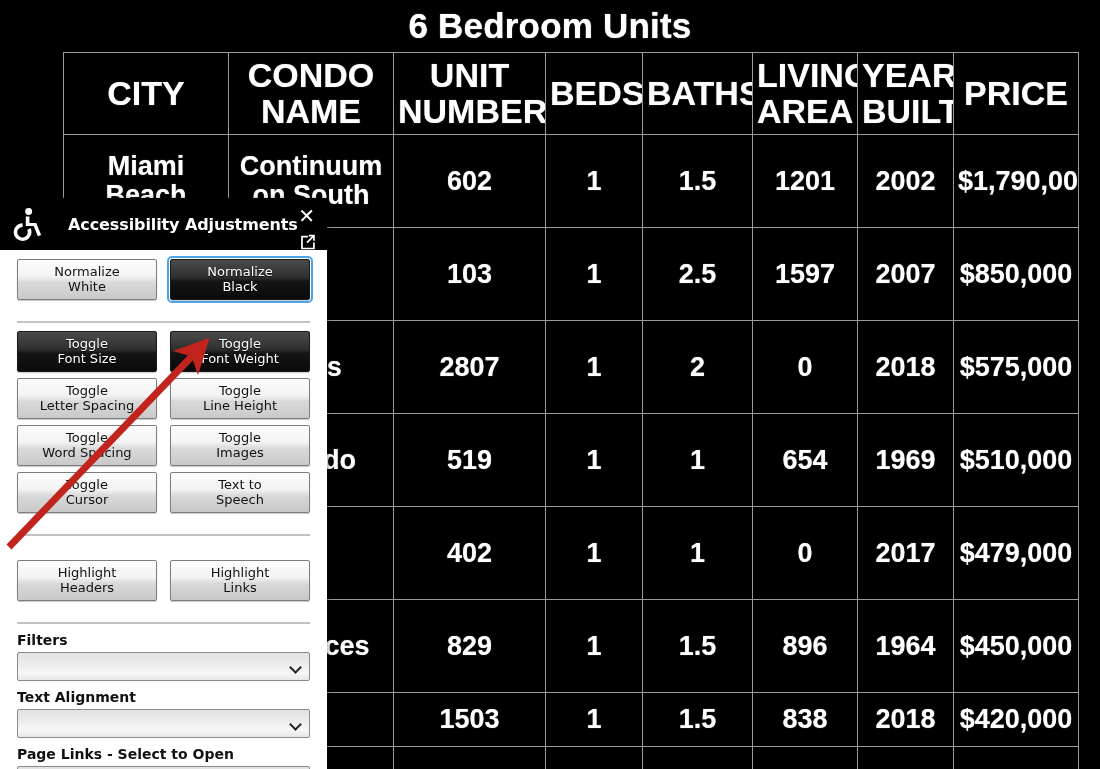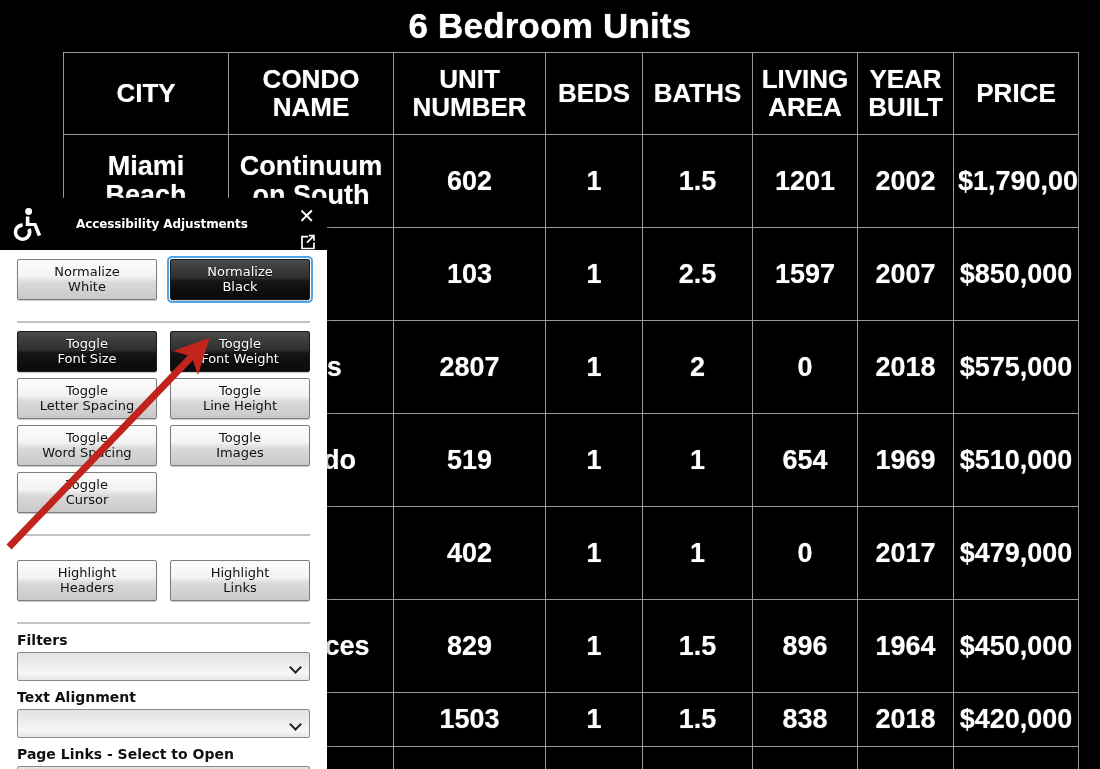--- a/index.html
+++ b/index.html
@@ -40,21 +40,21 @@
     font-weight: bold;
     text-align: center;
     vertical-align: middle;
     background: #000;
     text-shadow: 0 0 1px rgba(255,255,255,0.6);
     padding: 4px 4px;
     overflow: hidden;
     white-space: normal;
   }
   table.units th {
-    font-size: 26px;
+    font-size: 34px;
     height: 82px;
     line-height: 1.04;
   }
   table.units td {
     font-size: 27px;
     height: 93px;
     line-height: 1.06;
   }
   
   col.c-city   { width: 165px; }
@@ -89,23 +89,23 @@
     align-items: center;
   }
   .a11y-wheelchair {
     width: 44px; height: 44px;
     margin-left: 6px;
     flex: 0 0 auto;
     display: flex; align-items: center; justify-content: center;
   }
   .a11y-title {
     color: #ffffff;
-    font-size: 12px;
+    font-size: 16px;
     font-weight: bold;
-    margin-left: 26px;
+    margin-left: 18px;
     letter-spacing: -0.1px;
     white-space: nowrap;
   }
   .a11y-close {
     position: absolute;
     right: 12px; top: 8px;
     color: #ffffff;
     font-size: 20px;
     line-height: 1;
     font-weight: bold;
@@ -397,20 +397,26 @@
             <span>Toggle</span>
             <span>Images</span>
           </div>
         </div>
         <div class="a11y-btn">
           <div>
             <span>Toggle</span>
             <span>Cursor</span>
           </div>
         </div>
+        <div class="a11y-btn">
+          <div>
+            <span>Text to</span>
+            <span>Speech</span>
+          </div>
+        </div>
       </div>
     </div>
 
     <div class="a11y-divider"></div>
 
     <div class="a11y-body" style="padding-top:16px;">
       <div class="btn-grid">
         <div class="a11y-btn">
           <div>
             <span>Highlight</span>

